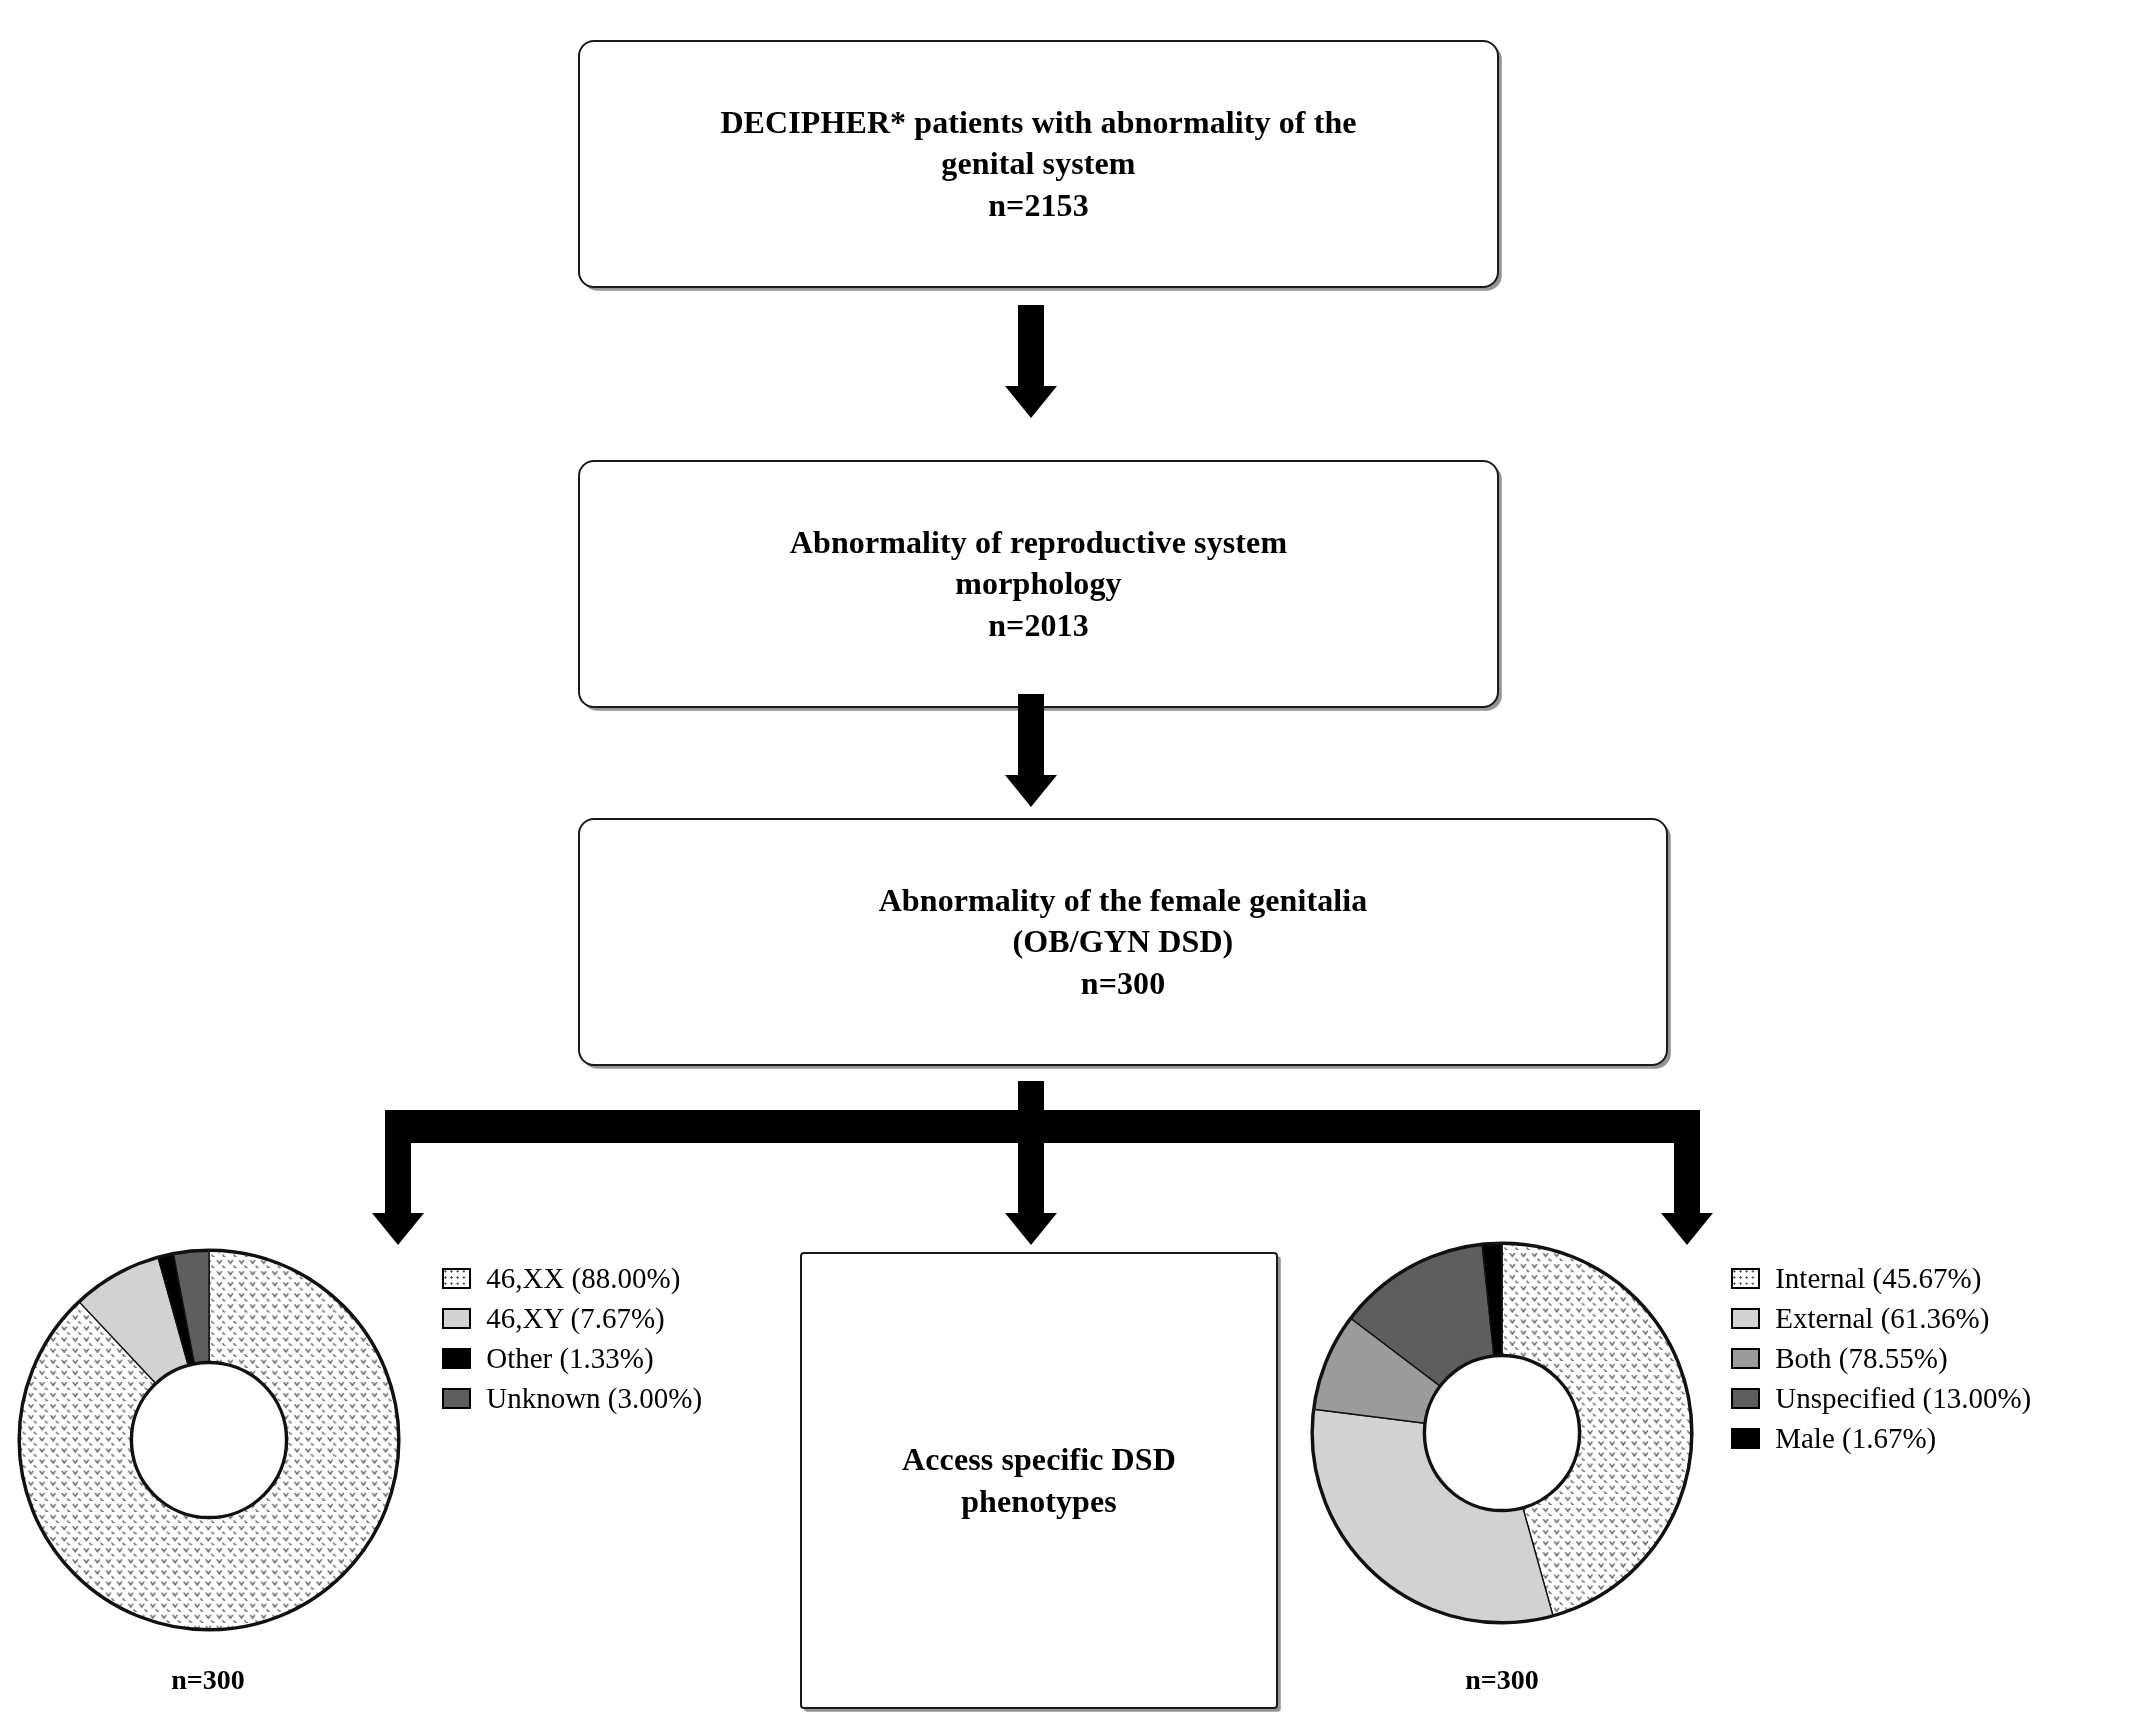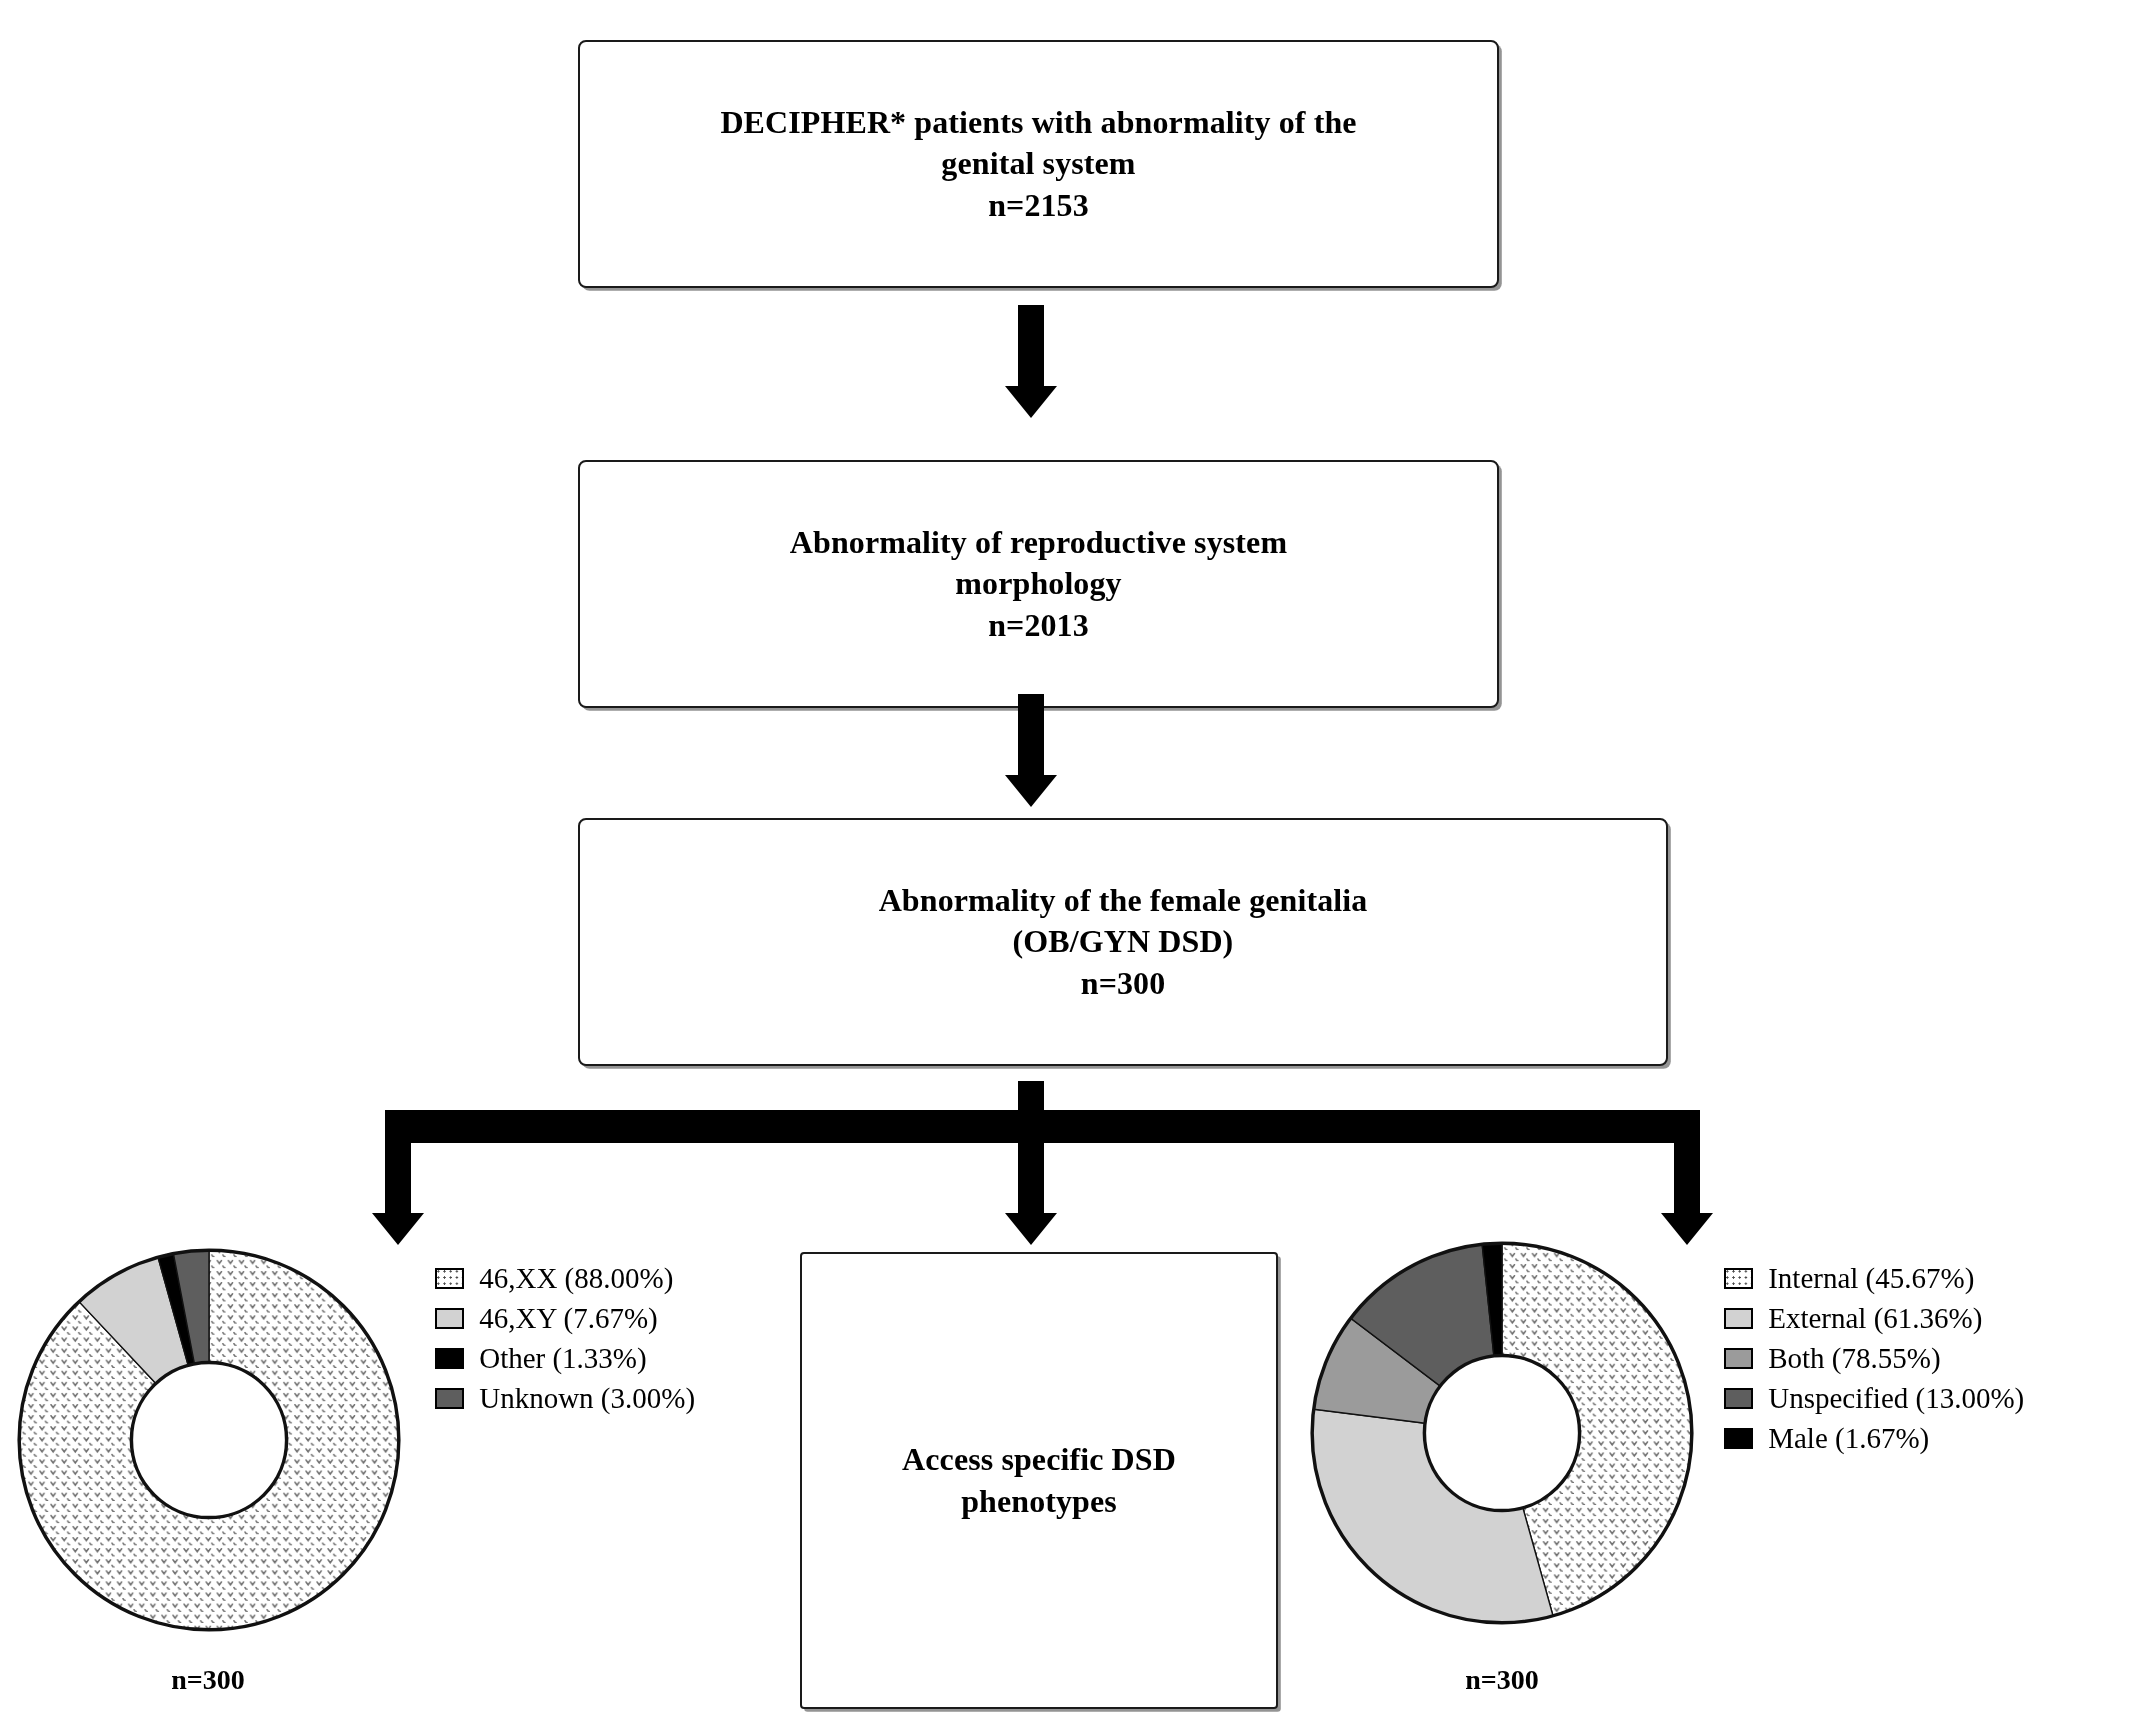--- a/index.html
+++ b/index.html
@@ -3,21 +3,21 @@
 <meta charset="utf-8">
 <style>
   html,body{margin:0;padding:0;background:#fff;}
   body{width:2129px;height:1728px;position:relative;overflow:hidden;
        font-family:"Liberation Serif","DejaVu Serif",serif;color:#000;}
 
   
   .fbox{
     position:absolute;
     border:2.8px solid #1a1a1a;
-    border-radius:8px;
+    border-radius:16px;
     background:#fff;
     box-sizing:border-box;
     display:flex;align-items:center;justify-content:center;
     text-align:center;
     box-shadow:3.5px 3.5px 0 -0.7px rgba(60,60,60,.55);
   }
   .fbox .txt{
     font-weight:bold;
     font-size:32px;
     line-height:1.30;
@@ -40,21 +40,21 @@
          border-top:32px solid #000;}
 
   
   .donut{position:absolute;}
   .donut svg{display:block;}
 
   .nlabel{position:absolute;font-weight:bold;font-size:28px;text-align:center;}
 
   
   .legend{position:absolute;}
-  .lrow{display:flex;align-items:center;height:40px;}
+  .lrow{display:flex;align-items:center;height:40px;margin-left:7px;}
   .swatch{width:29px;height:21px;border:2.8px solid #000;box-sizing:border-box;
           margin-right:15.2px;flex:none;background:#fff;position:relative;}
   .ltext{font-size:29px;line-height:1;white-space:nowrap;}
 
   .sw-dot{background-color:#fff;
     background-image:
       radial-gradient(circle at 1.4px 1.4px, #4a4a4a 1px, transparent 1.1px);
     background-size:6.2px 6.2px;}
   .sw-light{background:#d2d2d2;}
   .sw-mid{background:#9b9b9b;}

